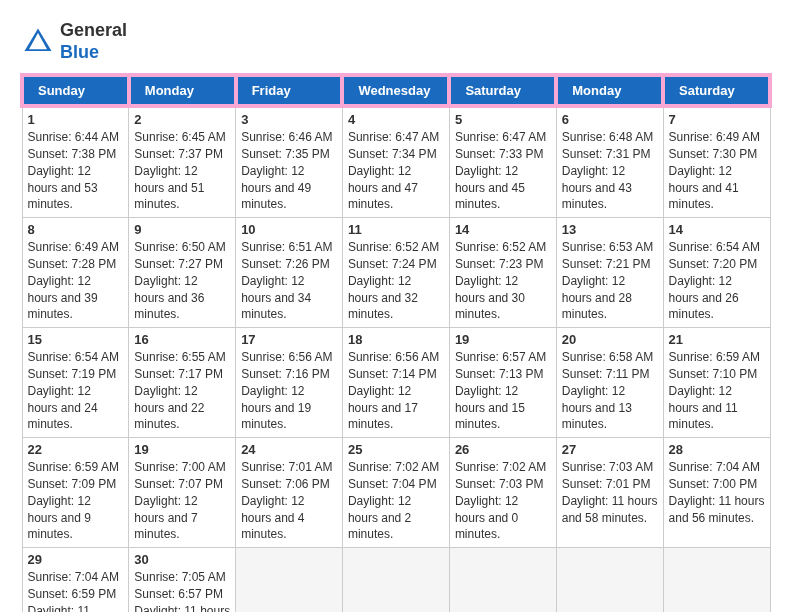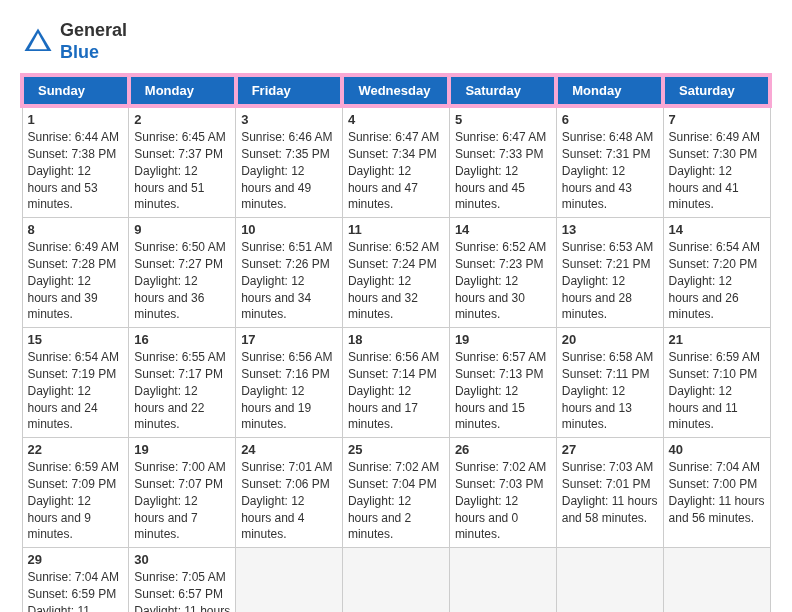--- a/index.html
+++ b/index.html
@@ -224,21 +224,21 @@
       </td>
         <td>
         <span class="day-num">26</span>
         <span class="day-info">Sunrise: 7:02 AM<br>Sunset: 7:03 PM<br>Daylight: 12 hours and 0 minutes.</span>
       </td>
         <td>
         <span class="day-num">27</span>
         <span class="day-info">Sunrise: 7:03 AM<br>Sunset: 7:01 PM<br>Daylight: 11 hours and 58 minutes.</span>
       </td>
         <td>
-        <span class="day-num">40</span>
+        <span class="day-num">28</span>
         <span class="day-info">Sunrise: 7:04 AM<br>Sunset: 7:00 PM<br>Daylight: 11 hours and 56 minutes.</span>
       </td>
       </tr>
       <tr>
         <td>
         <span class="day-num">29</span>
         <span class="day-info">Sunrise: 7:04 AM<br>Sunset: 6:59 PM<br>Daylight: 11 hours and 54 minutes.</span>
       </td>
         <td>
         <span class="day-num">30</span>

